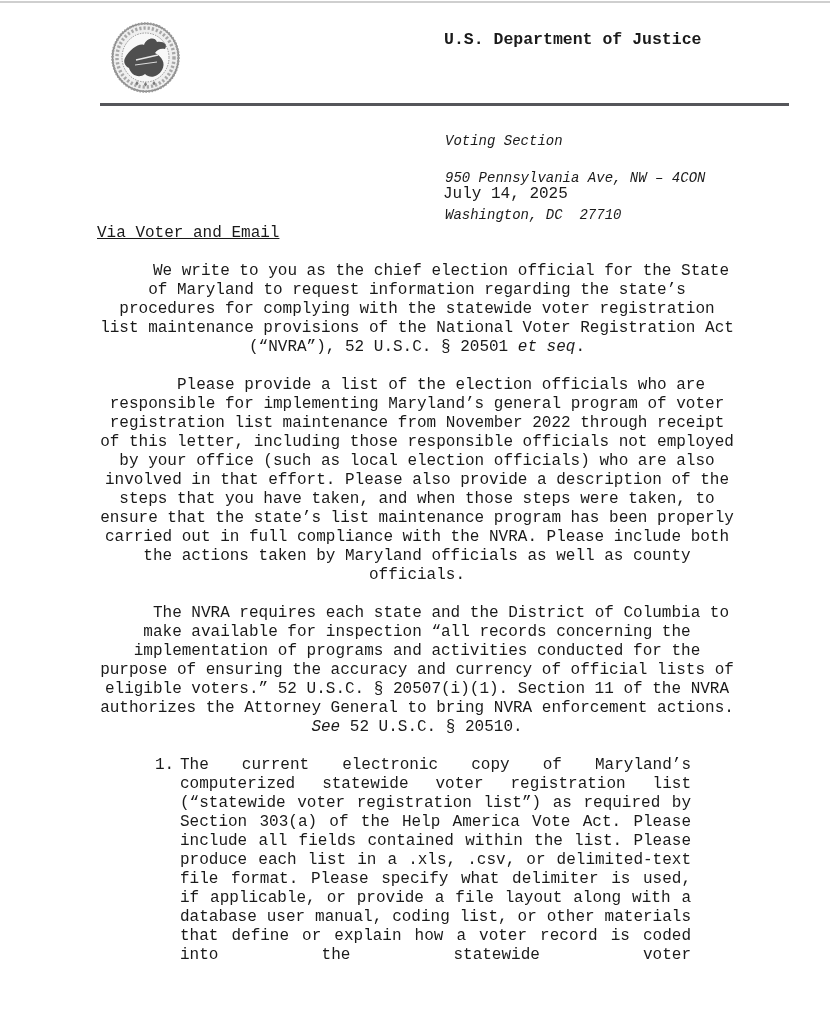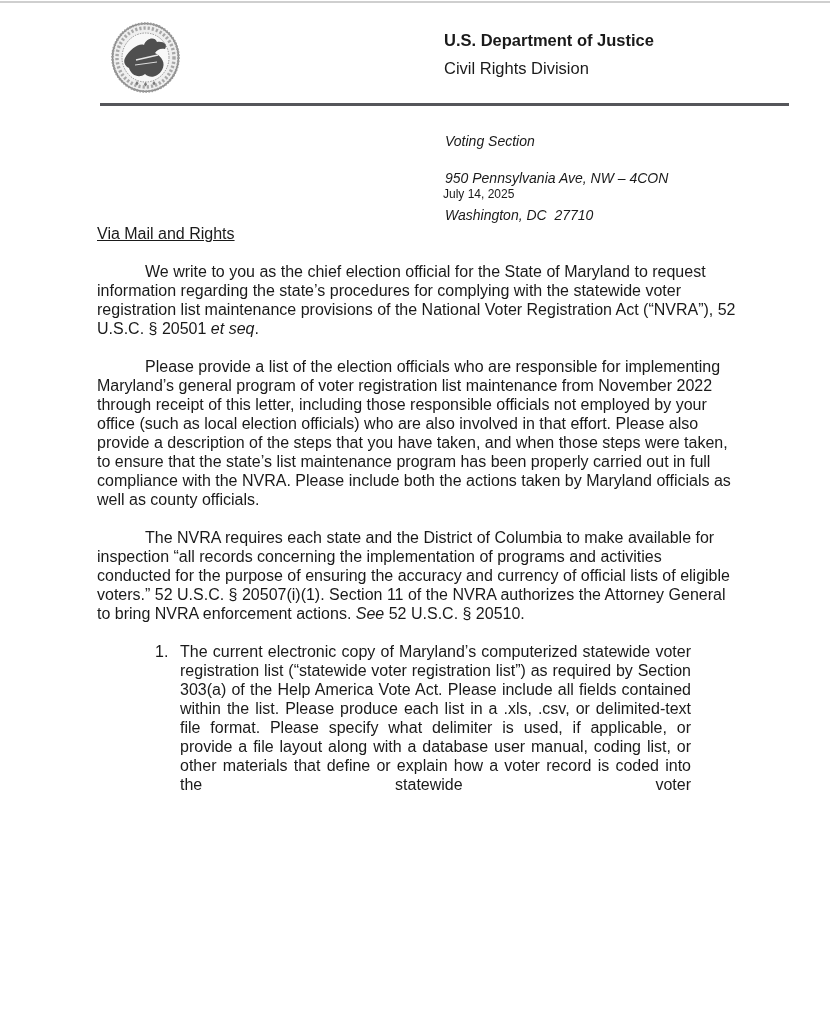--- a/index.html
+++ b/index.html
@@ -1,21 +1,21 @@
 <!DOCTYPE html>
 <html><head>
 <meta charset="utf-8">
 <style>
   html, body { margin: 0; padding: 0; background: #ffffff; }
   .page {
     position: relative;
     width: 830px;
     height: 1017px;
     background: #ffffff;
-    font-family: Liberation Sans, sans-serif;
+    font-family: Liberation Mono, monospace;
     color: #1a1a1a;
     overflow: hidden;
   }
   .top-edge {
     position: absolute;
     left: 0; top: 1px;
     width: 830px; height: 2px;
     background: #cfcfcf;
   }
   .seal {
@@ -47,37 +47,37 @@
     position: absolute;
     left: 445px; top: 110px;
     font-style: italic;
     font-size: 14px;
     line-height: 12.4px;
     white-space: pre-wrap;
   }
   .date {
     position: absolute;
     left: 443px; top: 185px;
-    font-size: 12px;
+    font-size: 16px;
     line-height: 19px;
   }
   .body-text {
     position: absolute;
     left: 97px; top: 224px;
     width: 640px;
     font-size: 16px;
     line-height: 19px;
   }
   .delivery { text-decoration: underline; }
   .recipient { margin-top: 19px; }
   .salutation { margin-top: 19px; }
   .para {
     margin: 19px 0 0 0;
     text-indent: 48px;
-    text-align: left;
+    text-align: center;
   }
   .it { font-style: italic; }
   .list-item {
     display: flex;
     margin-top: 19px;
     margin-left: 58px;
   }
   .num {
     flex: none;
     width: 25px;
@@ -105,36 +105,35 @@
       <path d="M25,38 L47,33" stroke="#e8e8e8" stroke-width="1.4" fill="none"></path>
       <path d="M24,43 L46,40" stroke="#dcdcdc" stroke-width="1" fill="none"></path>
       <polygon points="26,59 27.6,61.2 26,63.4 24.4,61.2" fill="#777777"></polygon>
       <polygon points="34.5,60 36.1,62.2 34.5,64.4 32.9,62.2" fill="#777777"></polygon>
       <polygon points="43,59 44.6,61.2 43,63.4 41.4,61.2" fill="#777777"></polygon>
     </svg>
   </div>
 
   <div class="agency-block">
     <div class="agency">U.S. Department of Justice</div>
-    <div class="division">Civil Rights Division</div>
   </div>
 
   <div class="rule"></div>
 
   <div class="office-block">
     <div>Voting Section</div>
     <div>950 Pennsylvania Ave, NW – 4CON</div>
     <div>Washington, DC  27710</div>
   </div>
 
   <div class="date">July 14, 2025</div>
 
   <div class="body-text">
 
-    <div class="delivery">Via Mail and Rights</div>
+    <div class="delivery">Via Voter and Email</div>
 
 
 
     <p class="para"><span>We write to you as the chief election official for the State of Maryland to request information regarding the state’s procedures for complying with the statewide voter registration list maintenance provisions of the National Voter Registration Act (“NVRA”), 52 U.S.C. § 20501 </span><span class="it">et seq</span><span>.</span></p>
 
     <p class="para"><span>Please provide a list of the election officials who are responsible for implementing Maryland’s general program of voter registration list maintenance from November 2022 through receipt of this letter, including those responsible officials not employed by your office (such as local election officials) who are also involved in that effort. Please also provide a description of the steps that you have taken, and when those steps were taken, to ensure that the state’s list maintenance program has been properly carried out in full compliance with the NVRA. Please include both the actions taken by Maryland officials as well as county officials.</span></p>
 
     <p class="para"><span>The NVRA requires each state and the District of Columbia to make available for inspection “all records concerning the implementation of programs and activities conducted for the purpose of ensuring the accuracy and currency of official lists of eligible voters.” 52 U.S.C. § 20507(i)(1). Section 11 of the NVRA authorizes the Attorney General to bring NVRA enforcement actions. </span><span class="it">See</span><span> 52 U.S.C. § 20510.</span></p>
 
 

